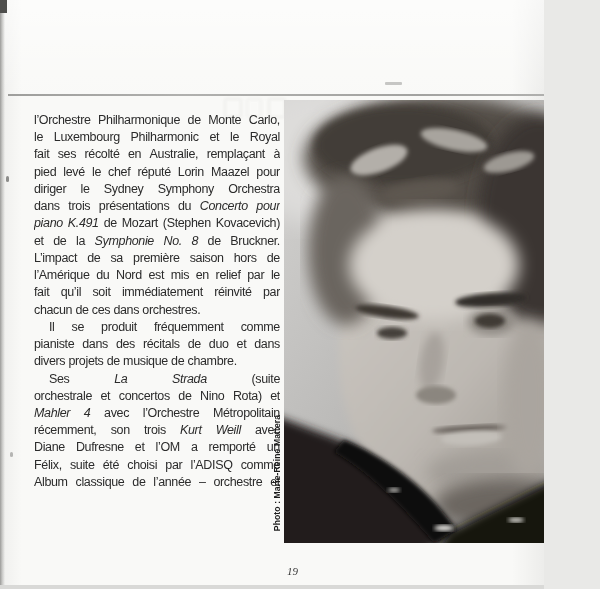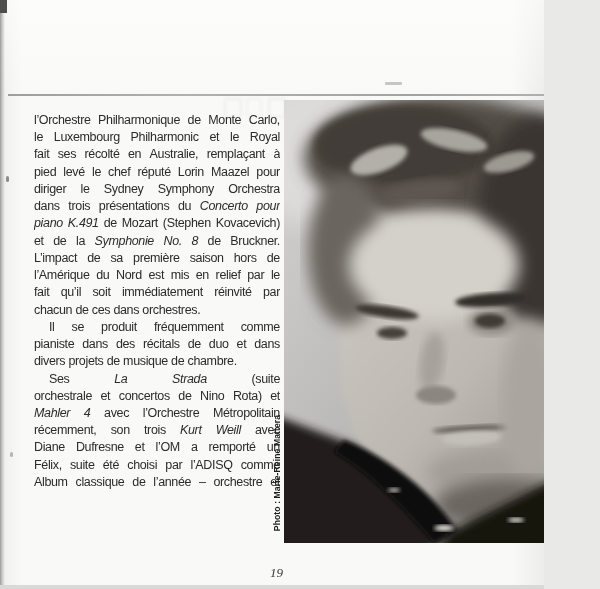--- a/index.html
+++ b/index.html
@@ -57,23 +57,23 @@
     background:var(--photo-bg); overflow:hidden;}
   .photo-frame svg{display:block; width:100%; height:100%;}
 
   .photo-credit{
     position:absolute; left:211px; top:467px; width:132px; height:12px;
     transform:rotate(-90deg);
     font-size:8.6px; font-weight:bold; letter-spacing:.1px; color:#1c1c1c;
     text-align:center; line-height:12px; white-space:nowrap;
   }
   .page-number{
-    position:absolute; left:270px; top:565px;
+    position:absolute; left:287px; top:565px;
     font-family:"Liberation Serif", serif; font-style:italic;
-    font-size:13px; color:#3a3a3a;
+    font-size:11px; color:#3a3a3a;
   }
 </style>
 </head>
 <body>
 
 <div class="stage">
 
   <div class="rule-line"></div>
   <div class="dash-mark"></div>
 

